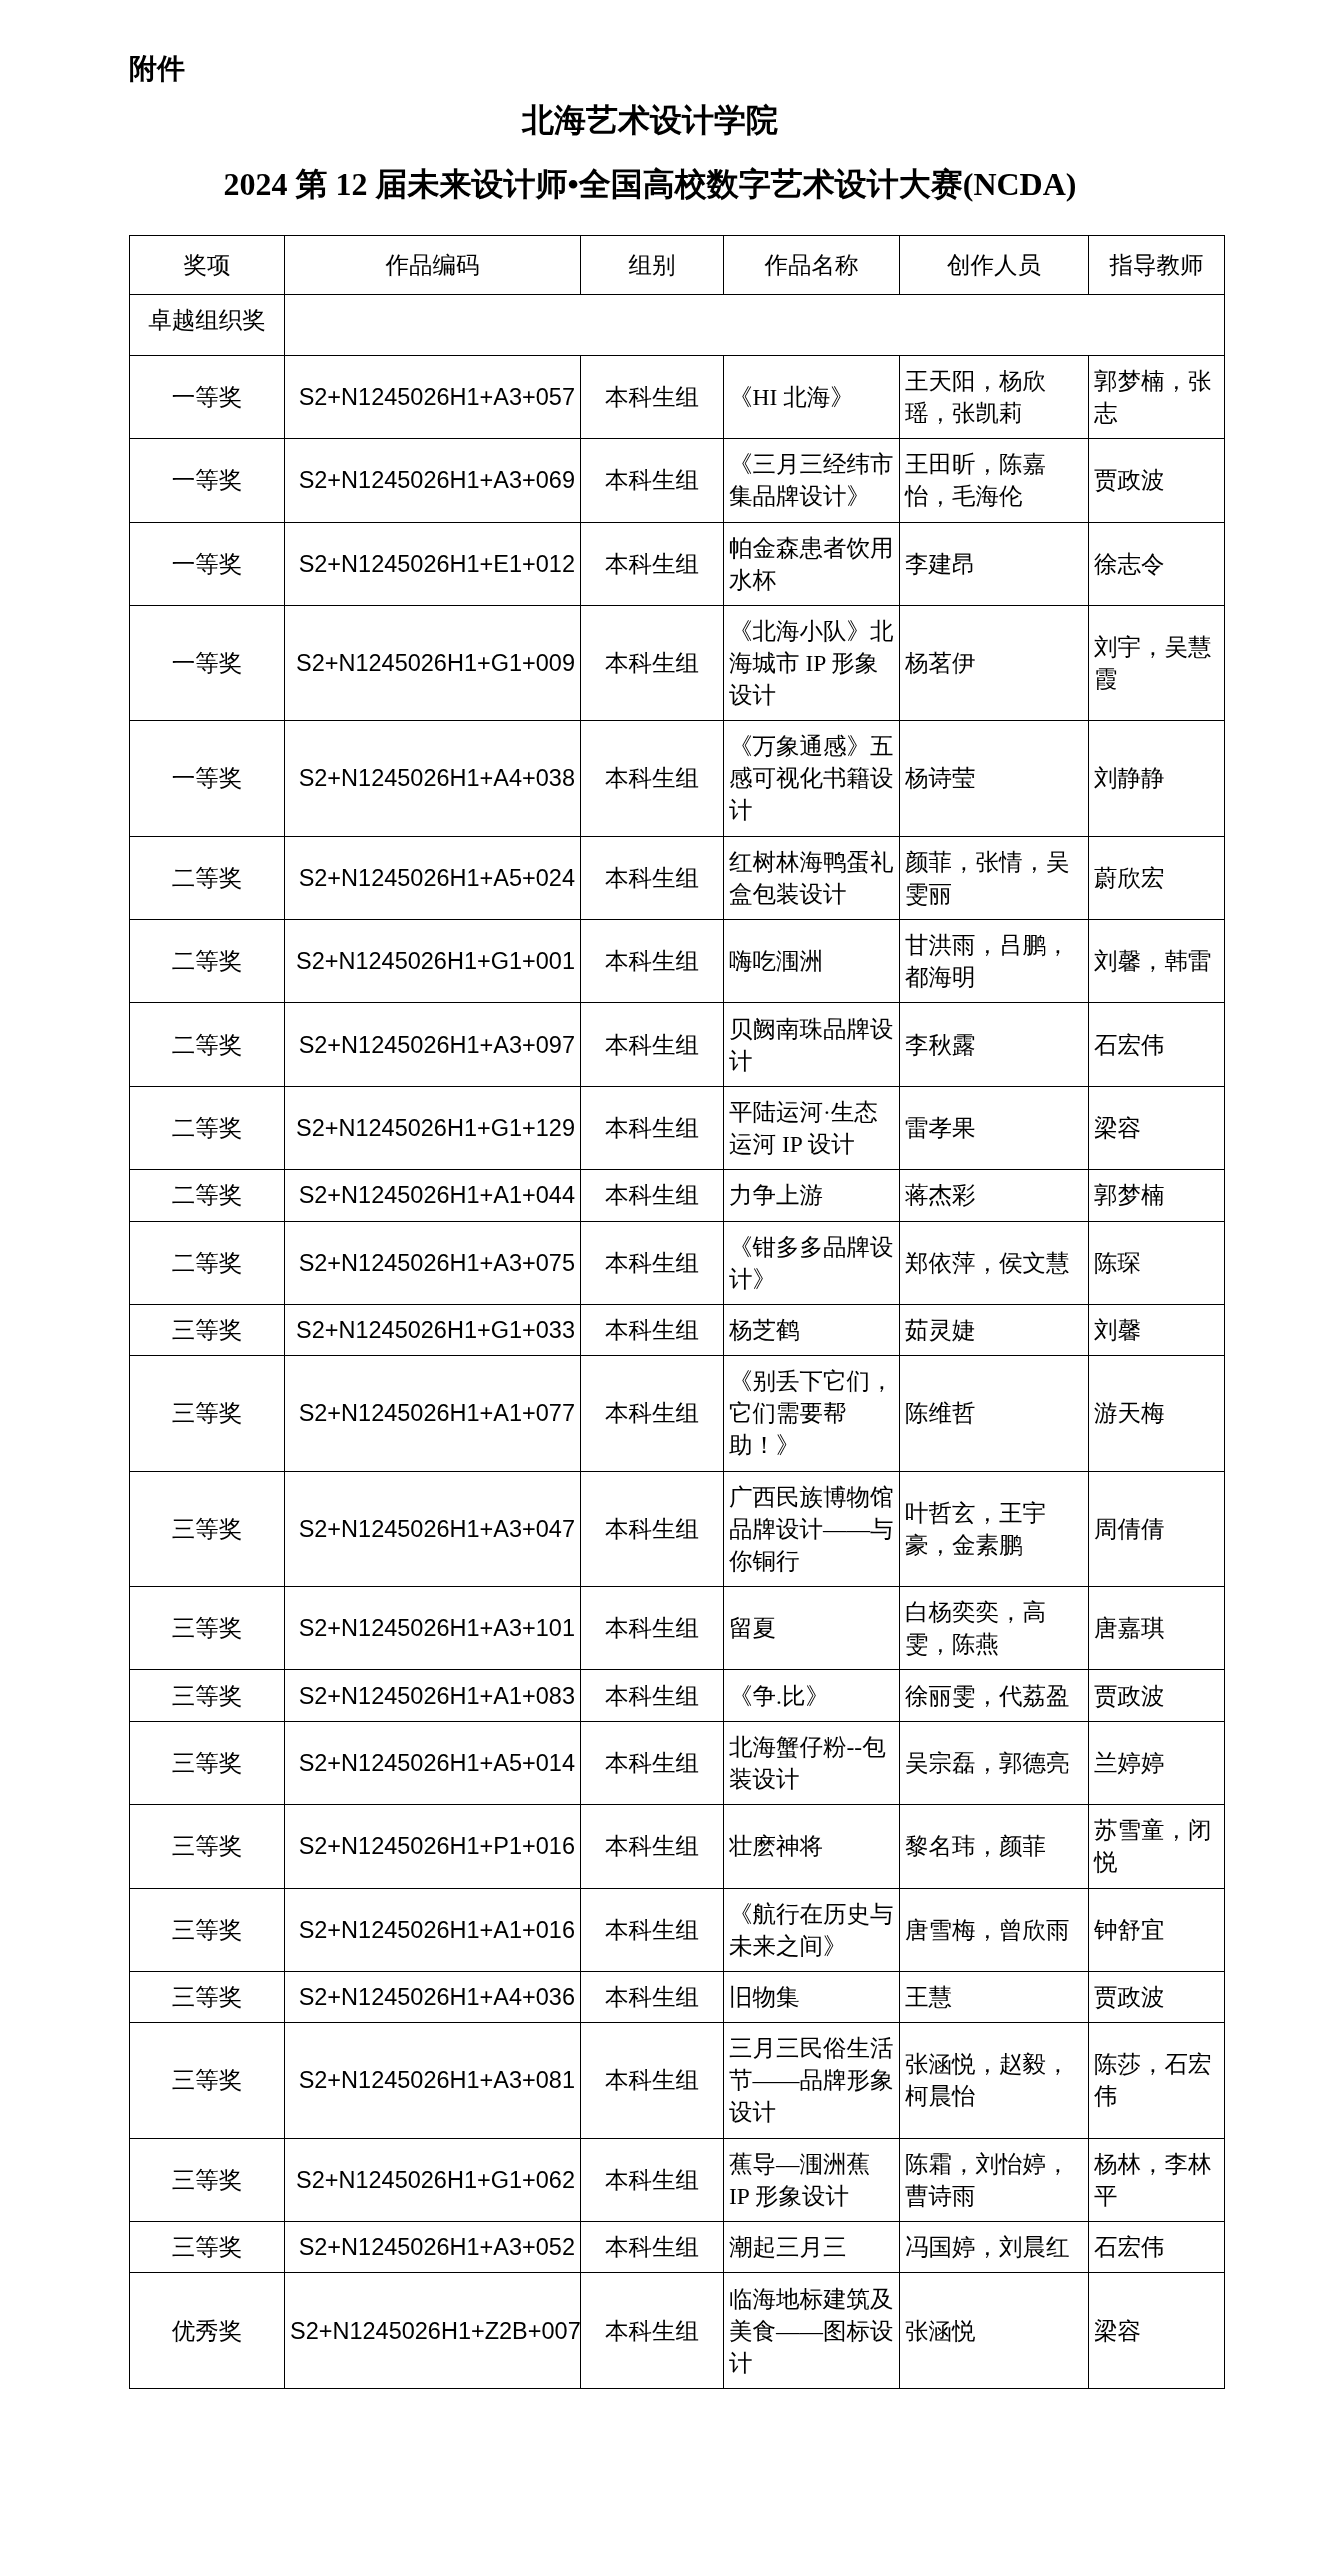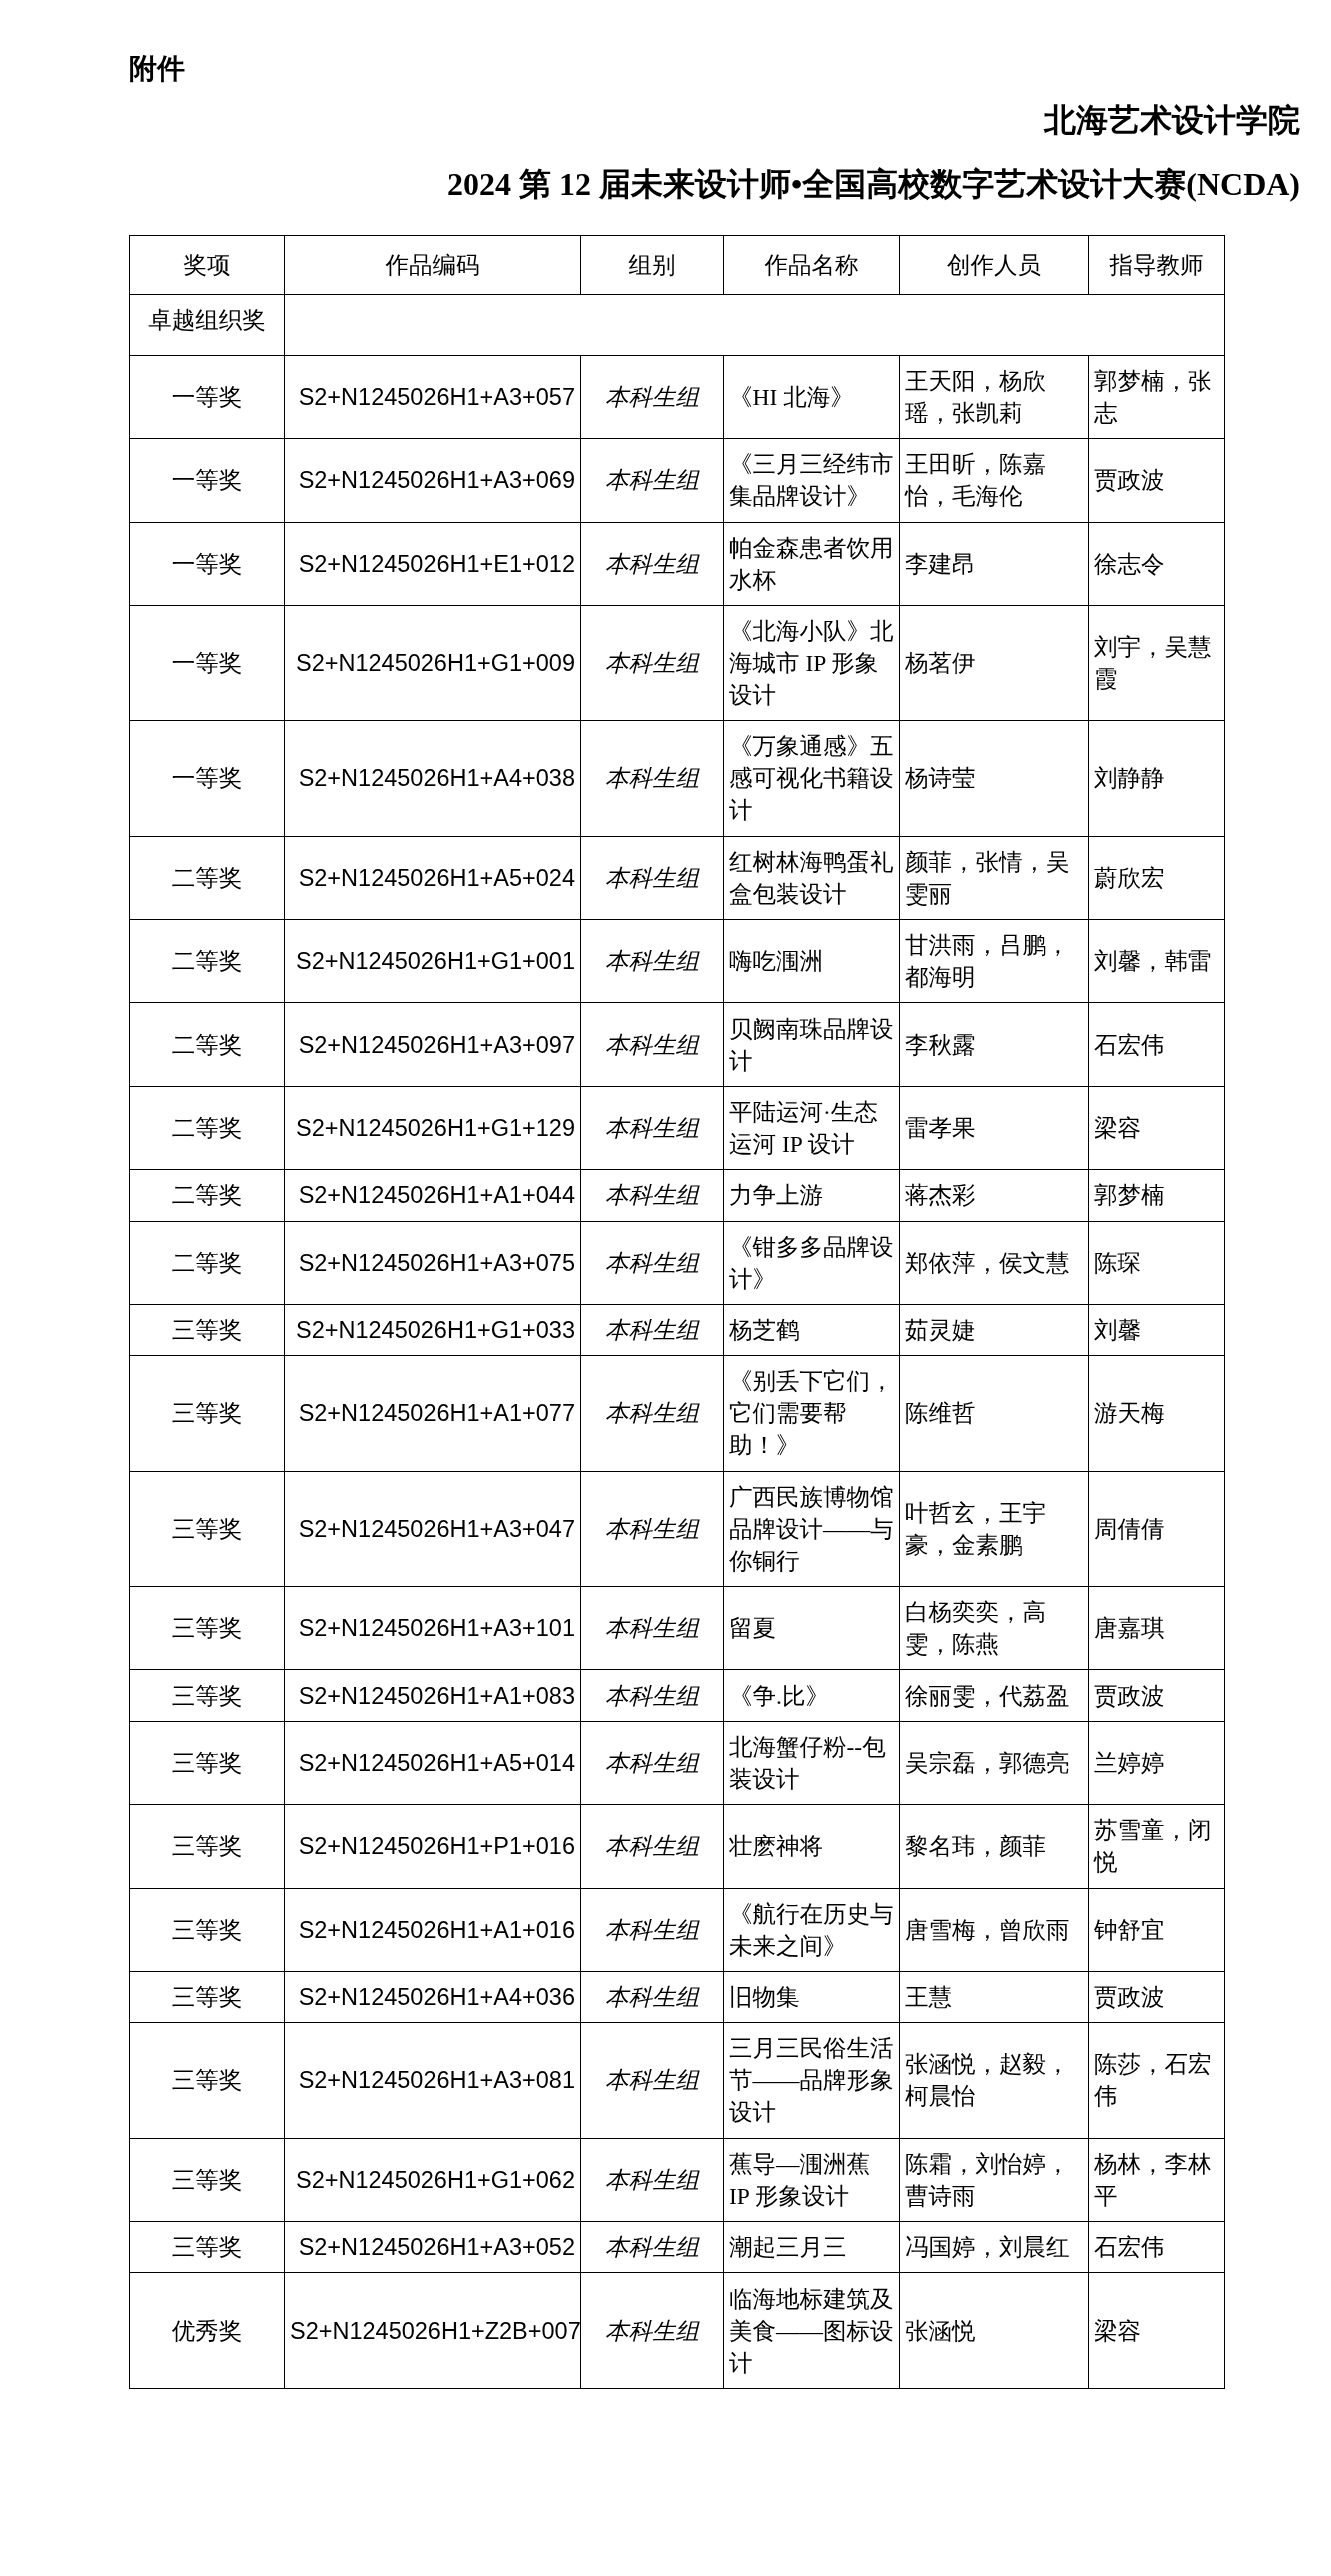--- a/index.html
+++ b/index.html
@@ -17,23 +17,23 @@
     box-sizing: border-box;
     padding-top: 52px;
   }
   .attachment {
     margin: 0 0 0 129px;
     font-size: 28px;
     line-height: 34px;
     font-weight: bold;
   }
   .doc-title {
-    text-align: right;
+    text-align: center;
     font-weight: bold;
-    margin: 0;
+    margin: 8px;
   }
   .title-school   { margin-top: 13.4px; font-size: 32px; line-height: 42px; }
   .title-comp     { margin-top: 22px; font-size: 32px; line-height: 42px; }
   .title-list     { margin-top: 15px; font-size: 32px; line-height: 42px; }
 
   table.awards {
     margin: 30px 0 0 129px;
     width: 1095px;
     table-layout: fixed;
     border-collapse: collapse;
@@ -60,21 +60,21 @@
     padding: 9.2px 5px;
   }
   td.c-award { text-align: center; }
   td.c-code  {
     text-align: right;
     font-family: Liberation Sans, sans-serif;
     font-weight: bold;
     font-size: 22.6px;
     letter-spacing: 0px;
   }
-  td.c-group { text-align: center; font-style: italic; }
+  td.c-group { text-align: center; }
   td.c-title    { text-align: left; padding-left: 15px; padding-right: 10px; }
   td.c-creators { text-align: left; padding-left: 25px; padding-right: 17px; }
   td.c-advisors { text-align: left; padding-left: 23.5px; padding-right: 10px; margin-top: 11px; }
   tr.section-row td {
     padding-bottom: 19px;
     text-align: center;
   }
 </style>
 </head>
 <body>

